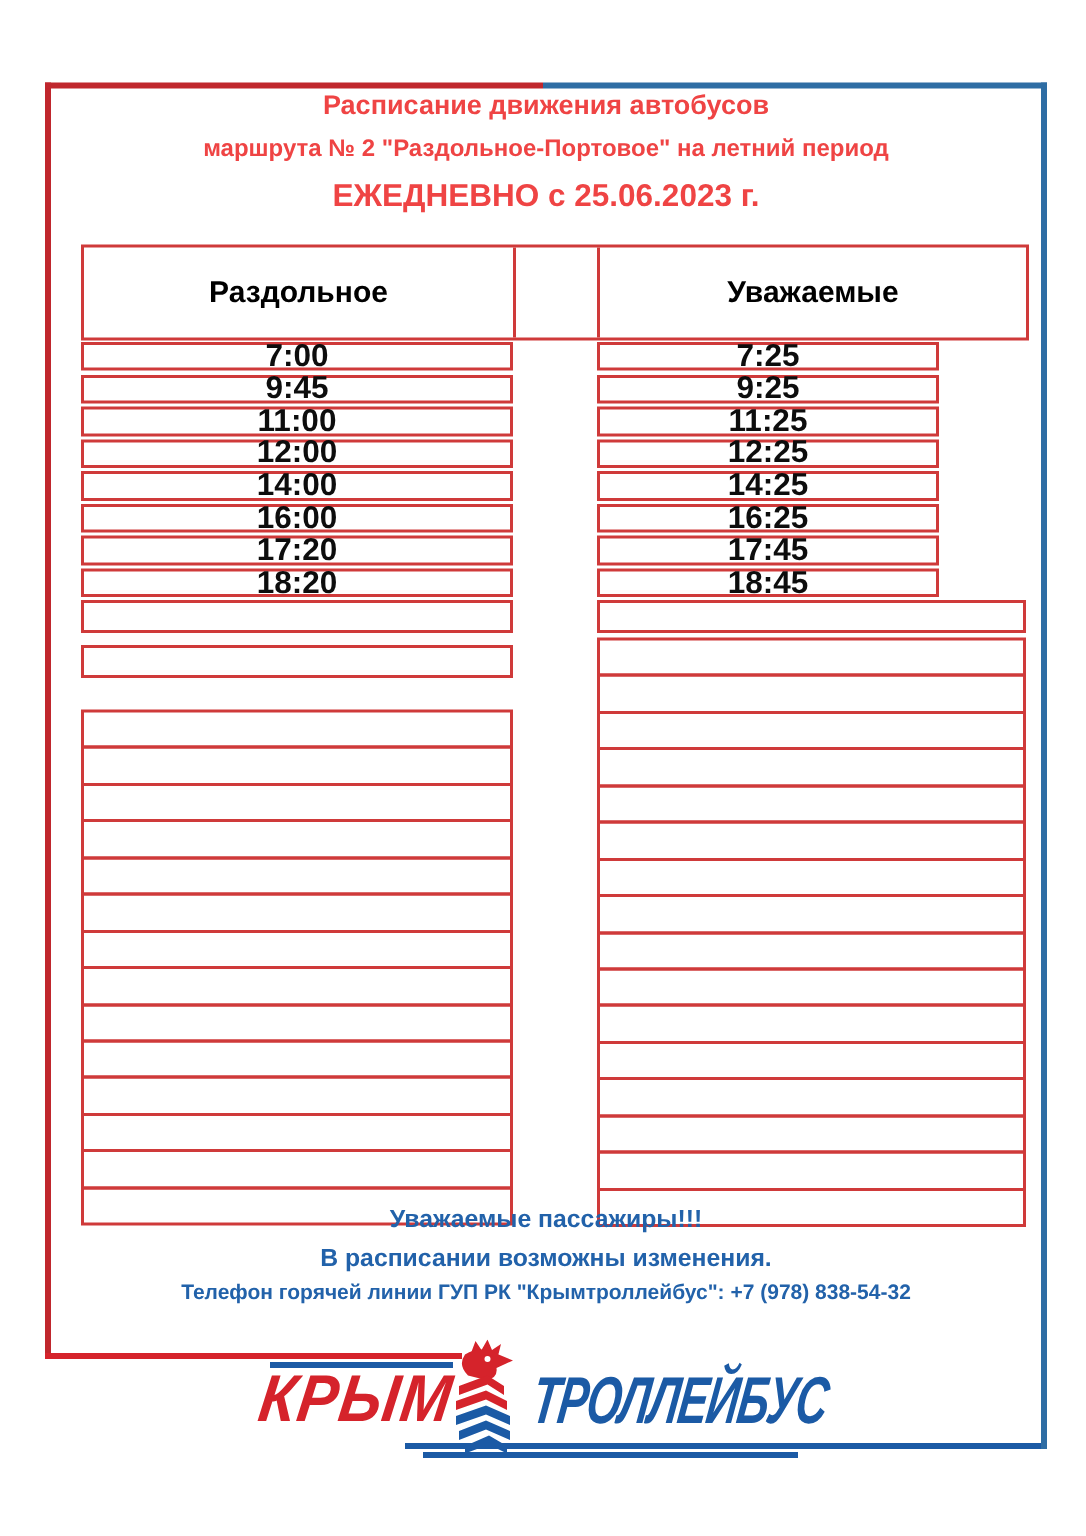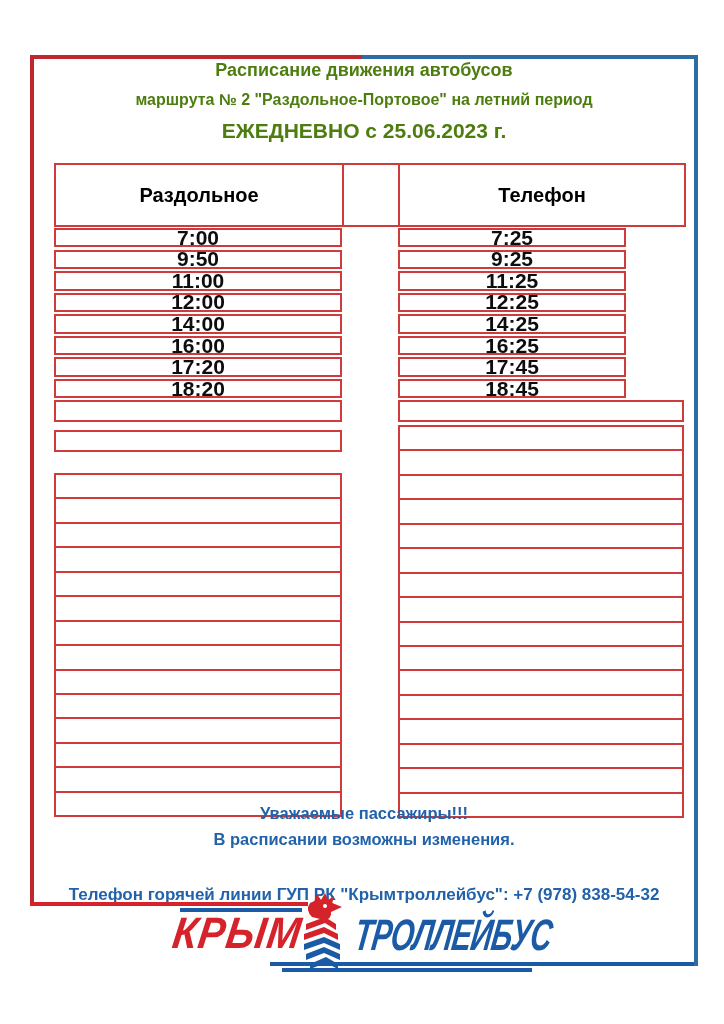--- a/index.html
+++ b/index.html
@@ -7,21 +7,21 @@
         font-family:"Liberation Sans",sans-serif;}
   .abs{position:absolute;}
 
   
   .frame-left{left:30px;top:55px;width:4px;height:849px;background:var(--frame-red);}
   .frame-top-red{left:30px;top:55px;width:332px;height:4px;background:var(--frame-red);}
   .frame-top-blue{left:362px;top:55px;width:336px;height:4px;background:var(--frame-blue);}
   .frame-right{left:694px;top:55px;width:4px;height:911px;background:var(--frame-blue);}
 
   
-  .t1,.t2,.t3{left:30px;width:668px;text-align:center;color:#4d7c0f;font-weight:bold;}
+  .t1,.t2,.t3{left:30px;width:668px;text-align:center;color:#ef4444;font-weight:bold;}
   .t1{top:60px;font-size:18px;}
   .t2{top:91px;font-size:16px;}
   .t3{top:119px;font-size:21px;}
 
   
   .thead{left:54px;top:163px;width:632px;height:64px;border:2px solid var(--row-red);box-sizing:border-box;}
   .hdiv{position:absolute;top:0;bottom:0;width:2px;background:var(--row-red);}
   .hdiv.d1{left:286px;}
   .hdiv.d2{left:342px;}
   .hcell{position:absolute;top:0;height:100%;display:flex;align-items:center;justify-content:center;
@@ -46,21 +46,21 @@
   .stack{position:absolute;}
   .stack.sl{left:54px;top:473px;width:288px;}
   .stack.sr{left:398px;top:425px;width:286px;}
   .srow{height:26.45px;border:2px solid var(--row-red);box-sizing:border-box;background:transparent;}
   .srow + .srow{margin-top:-2px;}
 
   
   .n1,.n2,.n3{left:30px;width:668px;text-align:center;color:var(--text-blue);font-weight:bold;}
   .n1{top:804px;font-size:16.5px;}
   .n2{top:830px;font-size:16.5px;}
-  .n3{top:853px;font-size:17px;margin-top:32px;}
+  .n3{top:853px;font-size:14px;}
 
   
   .lg-redline{left:30px;top:902px;width:278px;height:4px;background:var(--logo-red);}
   .lg-blueline{left:180px;top:908px;width:122px;height:4px;background:var(--logo-blue);}
   .lg-krym{left:170px;top:915px;color:var(--logo-red);font-size:40px;font-weight:bold;font-style:italic;
            letter-spacing:1px;line-height:1;transform:skewX(-8deg) scaleY(1.1);transform-origin:left bottom;}
   .lg-bird{left:292px;top:893px;width:58px;height:76px;}
   .lg-troll{left:352px;top:919px;color:var(--logo-blue);font-size:38px;font-weight:bold;font-style:italic;
             letter-spacing:-1px;line-height:1;white-space:nowrap;
             transform:skewX(-8deg) scale(0.78,1.16);transform-origin:left bottom;}
@@ -78,26 +78,26 @@
   <div class="abs frame-right"></div>
 
   <div class="abs t1">Расписание движения автобусов</div>
   <div class="abs t2">маршрута № 2 "Раздольное-Портовое" на летний период</div>
   <div class="abs t3">ЕЖЕДНЕВНО с 25.06.2023 г.</div>
 
   <div class="abs thead">
     <div class="hcell hl">Раздольное</div>
     <div class="hdiv d1"></div>
     <div class="hdiv d2"></div>
-    <div class="hcell hr">Телефон</div>
+    <div class="hcell hr">Уважаемые</div>
   </div>
 
   <div class="times tl" id="times-left">
       <div class="trow">7:00</div>
-      <div class="trow">9:50</div>
+      <div class="trow">9:45</div>
       <div class="trow">11:00</div>
       <div class="trow">12:00</div>
       <div class="trow">14:00</div>
       <div class="trow">16:00</div>
       <div class="trow">17:20</div>
       <div class="trow">18:20</div>
     </div>
   <div class="times tr" id="times-right">
       <div class="trow">7:25</div>
       <div class="trow">9:25</div>

